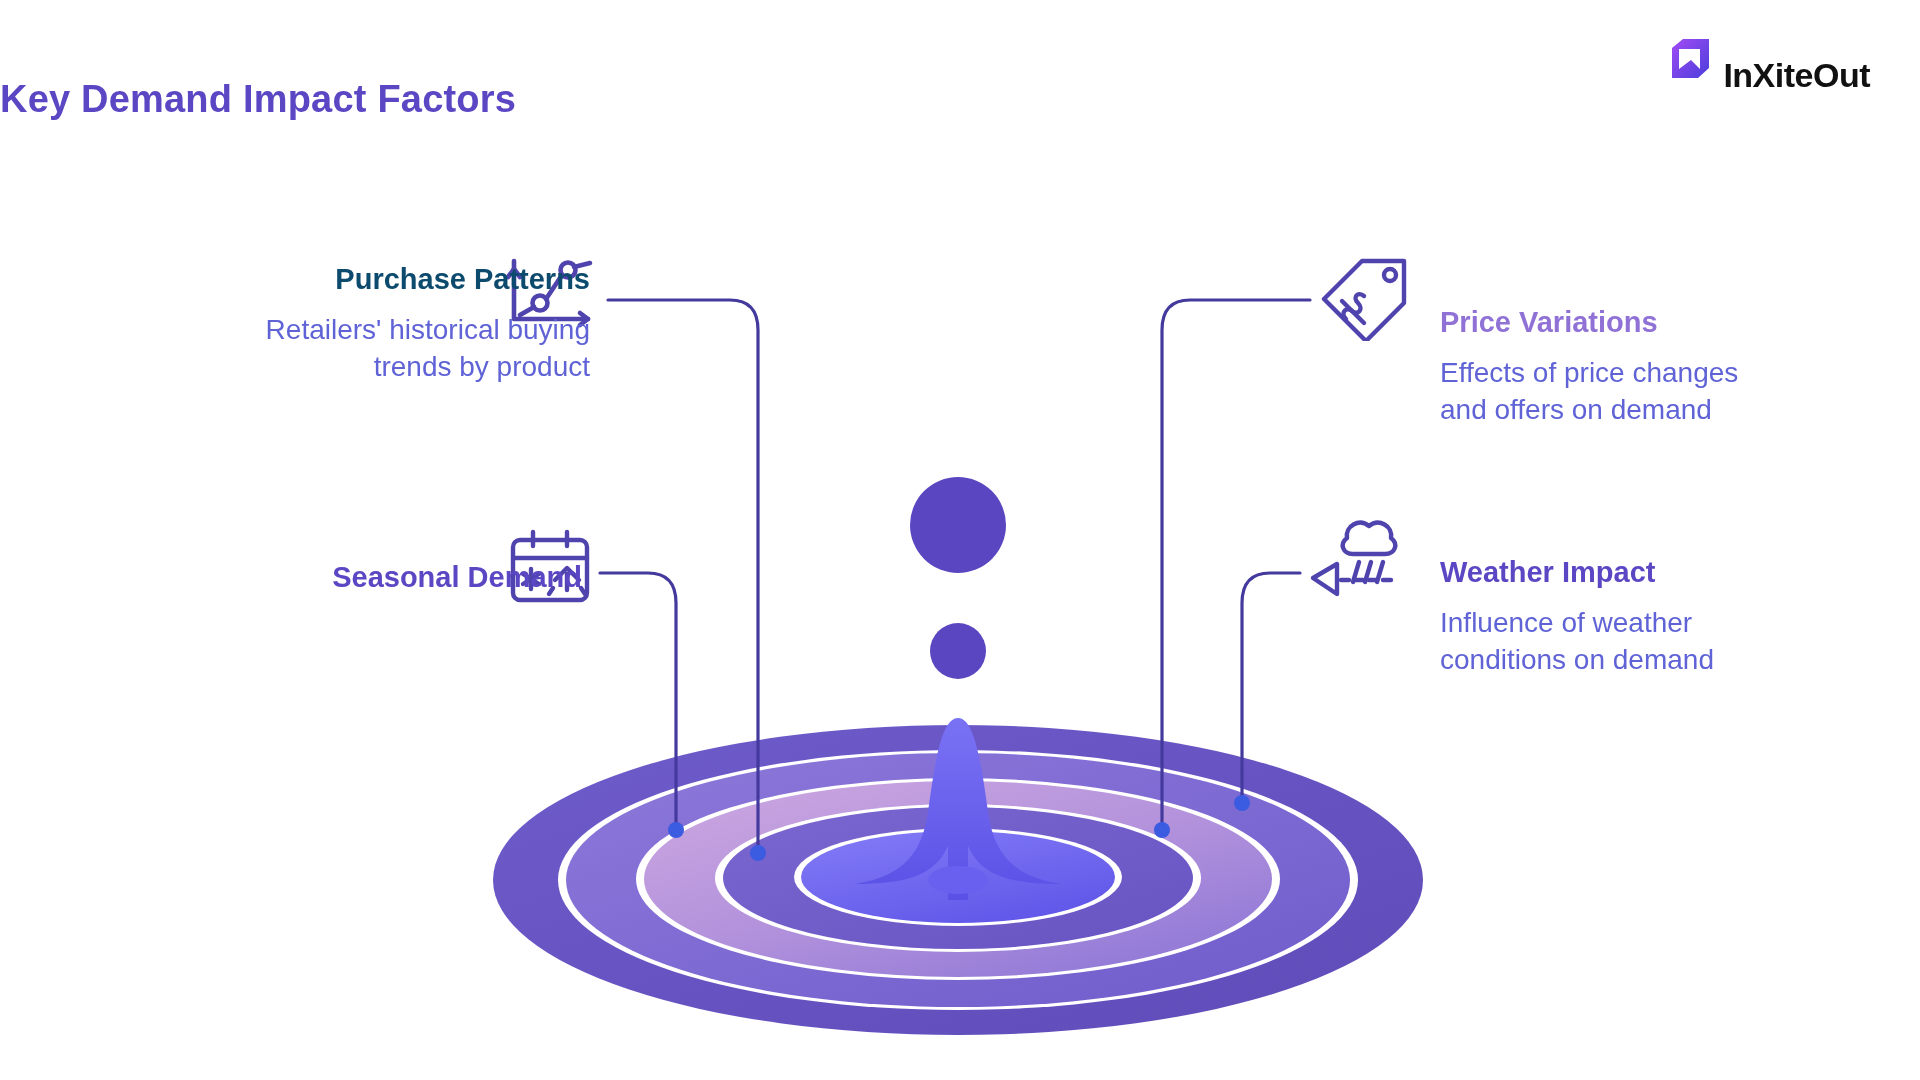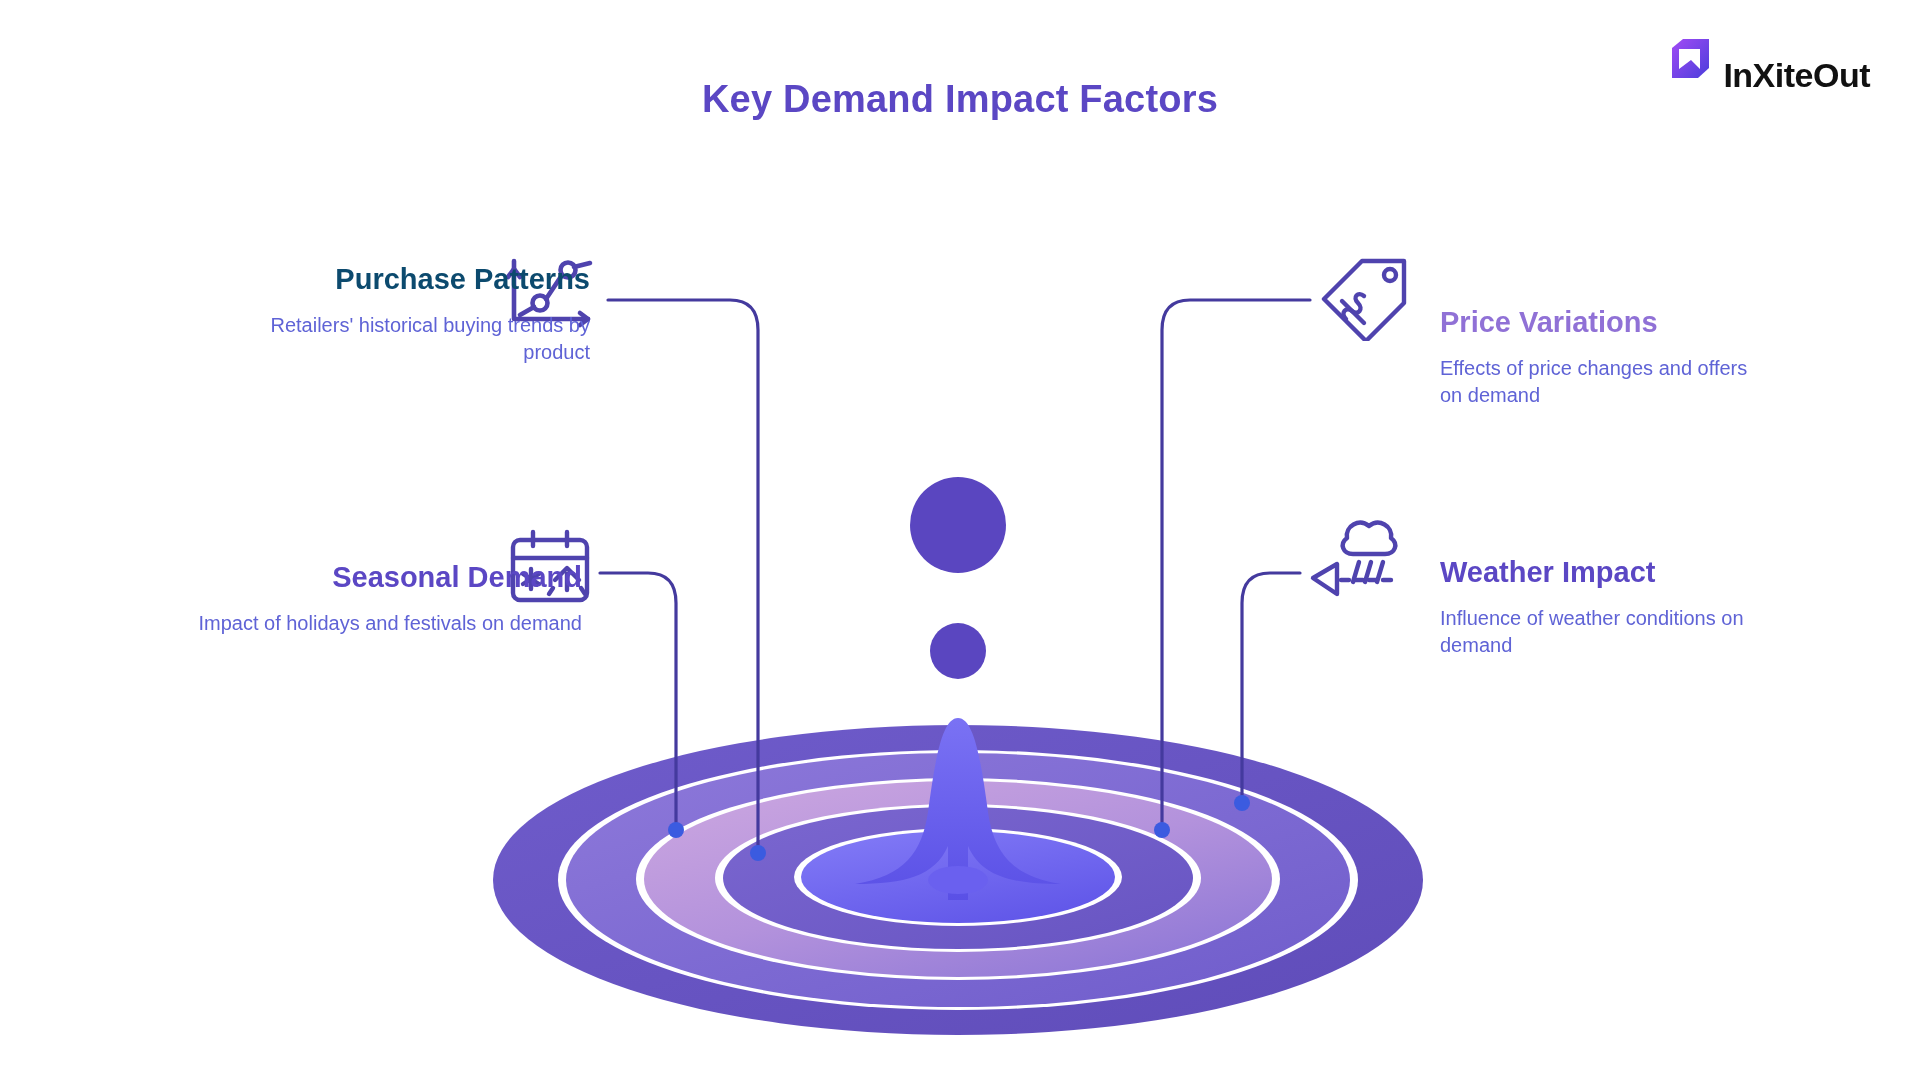--- a/index.html
+++ b/index.html
@@ -8,28 +8,28 @@
 
   .stage { position:absolute; inset:0; }
 
   
   .logo { position:absolute; top:25px; right:50px; display:flex; align-items:center; gap:10px; }
   .logo-mark { width:44px; height:44px; display:block; }
   .logo-text { font-size:34px; font-weight:700; letter-spacing:-0.5px; color:#111111; line-height:1;margin-top:33px; }
 
   
   .title {
-    position:absolute; top:78px; left:0; width:1920px; text-align:center;
+    position:absolute; top:78px; left:0; width:1920px; text-align:left;
     font-size:38px; font-weight:700; color:#5b47c4; letter-spacing:0.2px;
   }
 
   
   .factor { position:absolute; }
   .factor .f-title { font-size:29px; font-weight:700; line-height:1.18; }
-  .factor .f-desc  { font-size:20px; font-weight:500; line-height:1.32; color:#5f63d6; margin-top:16px; }
+  .factor .f-desc  { font-size:28px; font-weight:500; line-height:1.32; color:#5f63d6; margin-top:16px; }
 
   .left  { text-align:right; width:330px; }
   .right { text-align:left;  width:330px; }
 
   
   #f-purchase { left:260px; top:262px; }
   #f-seasonal { left:192px; top:560px; width:390px; }
   #f-price    { left:1440px; top:305px; }
   #f-weather  { left:1440px; top:555px; }
 
@@ -193,21 +193,20 @@
     </svg>
   </div>
 
   <div class="factor left" id="f-purchase">
     <div class="f-title" style="color:#0c4a6e">Purchase Patterns</div>
     <div class="f-desc">Retailers' historical buying trends by product</div>
   </div>
 
   <div class="factor left" id="f-seasonal">
     <div class="f-title" style="color:#5b47c4">Seasonal Demand</div>
-    <div class="f-desc">Impact of holidays and festivals on demand</div>
   </div>
 
   <div class="factor right" id="f-weather">
     <div class="f-title" style="color:#5b47c4">Weather Impact</div>
     <div class="f-desc">Influence of weather conditions on demand</div>
   </div>
 
   <div class="factor right" id="f-price">
     <div class="f-title" style="color:#9071d6">Price Variations</div>
     <div class="f-desc">Effects of price changes and offers on demand</div>

